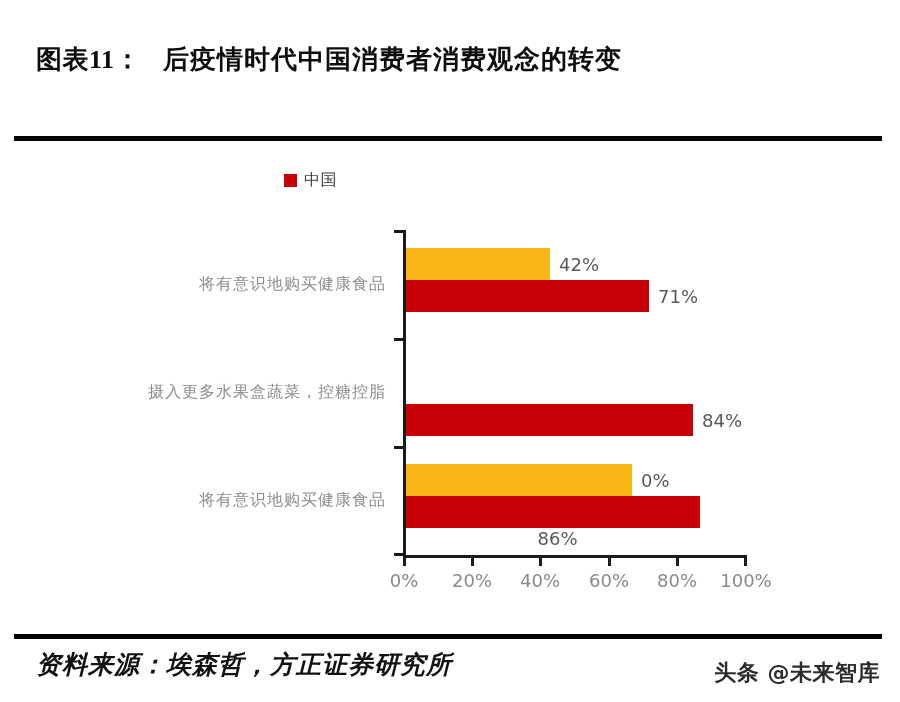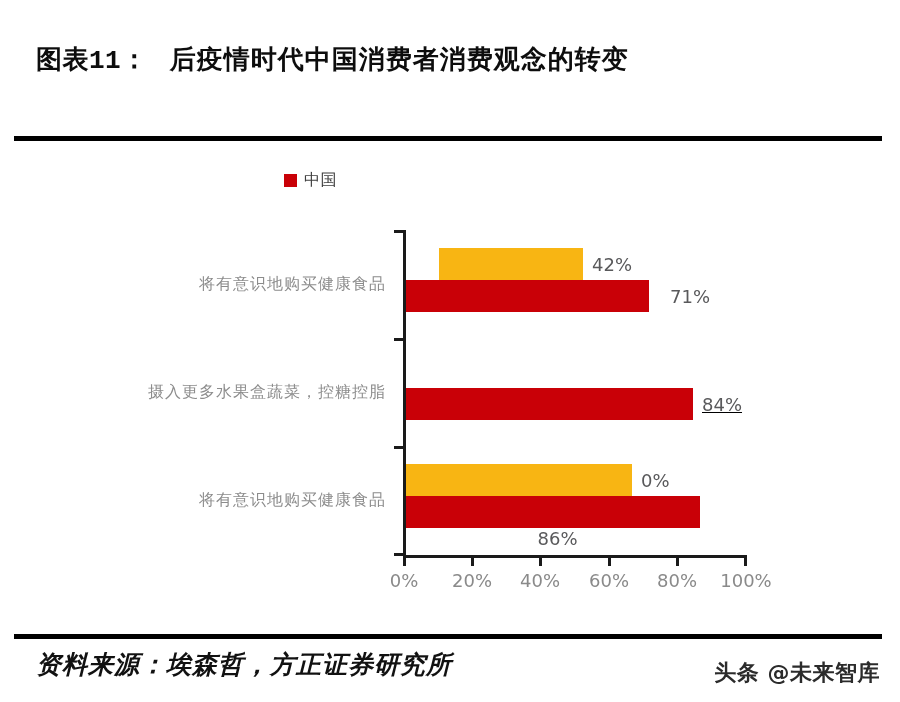--- a/index.html
+++ b/index.html
@@ -20,21 +20,21 @@
     position: absolute;
     left: 36px;
     top: 36px;
     width: 820px;
     height: 46px;
     display: flex;
     align-items: center;
     white-space: nowrap;
   }
   #figure-title .t-num {
-    font-family: Liberation Mono, monospace;
+    font-family: Liberation Serif, serif;
     font-weight: bold;
     font-size: 26px;
     color: #0d0d0d;
     letter-spacing: 0.5px;
   }
   #figure-title .t-text {
     font-family: "DejaVu Serif", serif;
     font-weight: bold;
     font-size: 26px;
     color: #0d0d0d;
@@ -215,33 +215,33 @@
 <div id="plot-area">
 
   <div id="y-axis-line"></div>
   <div class="y-tick" style="top:2px;"></div>
   <div class="y-tick" style="top:110px;"></div>
   <div class="y-tick" style="top:218px;"></div>
   <div class="y-tick" style="top:325px;"></div>
 
   <div class="cat-group" style="top:2px;height:108px;">
     <div class="cat-label">将有意识地购买健康食品</div>
-    <div class="bar-row" style="top:18px;padding-left:33px;">
+    <div class="bar-row" style="top:18px;">
       <div class="bar" style="width:144px;background:#F8B513;"></div>
       <span class="bar-value">42%</span>
     </div>
-    <div class="bar-row" style="top:50px;gap:12px;">
+    <div class="bar-row" style="top:50px;">
       <div class="bar" style="width:243px;background:#C90007;"></div>
       <span class="bar-value">71%</span>
     </div>
   </div>
 
   <div class="cat-group" style="top:110px;height:108px;">
     <div class="cat-label">摄入更多水果盒蔬菜，控糖控脂</div>
-    <div class="bar-row" style="top:50px;text-decoration:underline;">
+    <div class="bar-row" style="top:66px;">
       <div class="bar" style="width:287px;background:#C90007;"></div>
       <span class="bar-value">84%</span>
     </div>
   </div>
 
   <div class="cat-group" style="top:218px;height:108px;">
     <div class="cat-label">将有意识地购买健康食品</div>
     <div class="bar-row" style="top:18px;">
       <div class="bar" style="width:226px;background:#F8B513;"></div>
       <span class="bar-value">0%</span>

